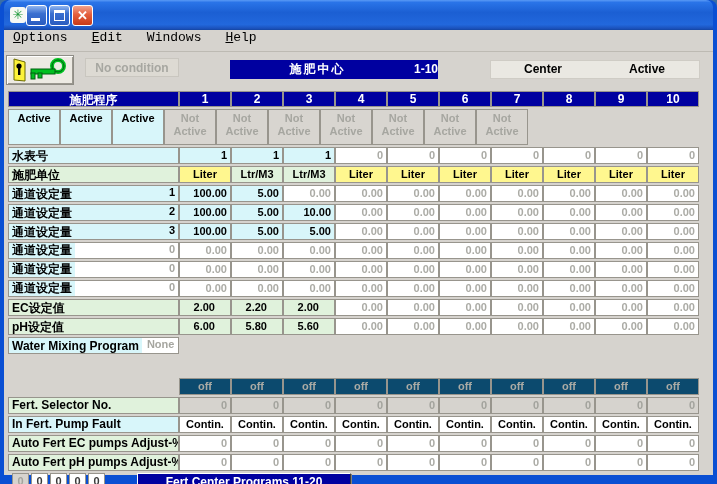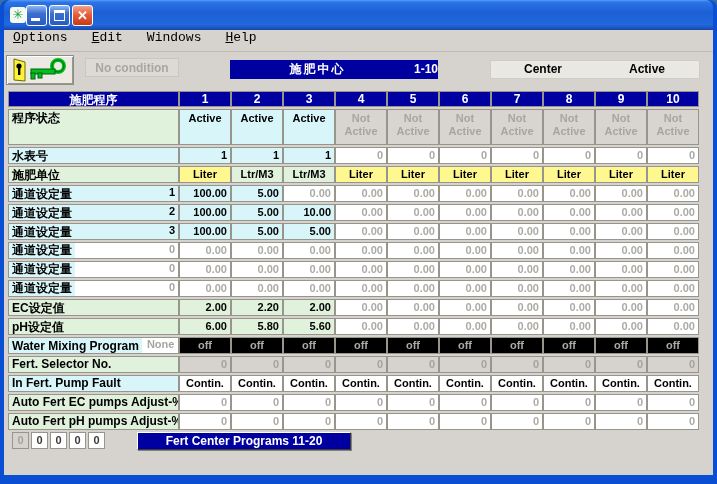--- a/index.html
+++ b/index.html
@@ -62,25 +62,25 @@
   .trow.tall .cell { line-height:13px; padding-top:2px; white-space:normal; text-align:center; }
   
   .l-green { background:#E0F2DC; }
   .l-cyan { background:#D8F6FA; }
   .l-cyan-patch { background:#fff; }
   .l-cyan-patch .ltext { background:#D8F6FA; align-self:stretch; display:flex; align-items:center; padding-right:3px; }
   
   .ac  { background:#D8F6FA; color:#000; text-align:center; }
   .acr { background:#D8F6FA; color:#000; text-align:right; padding-right:3px; }
   .agc { background:#E0F2DC; color:#000; text-align:center; }
-  .agr { background:#E0F2DC; color:#000; text-align:right; padding-right:3px; }
+  .agr { background:#E0F2DC; color:#000; text-align:right; padding-right:15px; }
   .yc  { background:#FFF78F; color:#000; text-align:center; }
   .awc { background:#fff; color:#000; text-align:center; }
   .dwr { background:#fff; color:#ABABA5; text-align:right; padding-right:3px; }
-  .dwc { background:#000000; color:#ABABA5; text-align:center; }
+  .dwc { background:#0c4a6e; color:#ABABA5; text-align:center;margin-top:41px; }
   .dgr { background:#D6D3CE; color:#A3A39D; text-align:right; padding-right:3px; }
   .ng  { background:#D8D5D0; color:#A6A6A0; text-align:center; }
   .dim { color:#A6A6A0; }
   
   .frow { display:flex; align-items:flex-start; }
   .flabel { width:171px; height:18px; background:#0000A0; color:#fff; border:1px solid #98958d;
     font:bold 12px "Liberation Sans",sans-serif; line-height:16px; padding-left:3px; white-space:nowrap; }
   .mini { width:17px; height:17px; border:1px solid #98958d; margin-left:2px; background:#fff;
     font:bold 11px "Liberation Sans",sans-serif; text-align:center; line-height:15px; color:#3a3a3a; }
   .mini-gray { background:#D6D3CE; color:#A3A39D; }
@@ -153,23 +153,20 @@
           <div class="cell hcell">4</div>
           <div class="cell hcell">5</div>
           <div class="cell hcell">6</div>
           <div class="cell hcell">7</div>
           <div class="cell hcell">8</div>
           <div class="cell hcell">9</div>
           <div class="cell hcell">10</div>
         </div>
       <div id="table-rows">
           <div class="trow tall">
-            <div class="lcell l-green">
-              <span class="ltext">程序状态</span>
-            </div>
             <div class="cell ac">Active</div>
             <div class="cell ac">Active</div>
             <div class="cell ac">Active</div>
             <div class="cell ng">Not Active</div>
             <div class="cell ng">Not Active</div>
             <div class="cell ng">Not Active</div>
             <div class="cell ng">Not Active</div>
             <div class="cell ng">Not Active</div>
             <div class="cell ng">Not Active</div>
             <div class="cell ng">Not Active</div>

